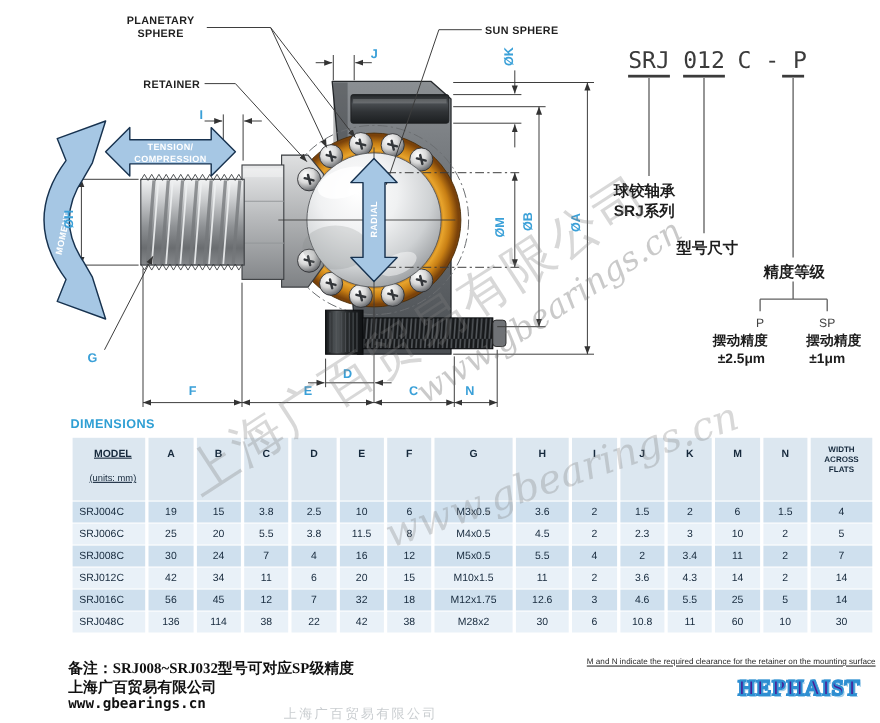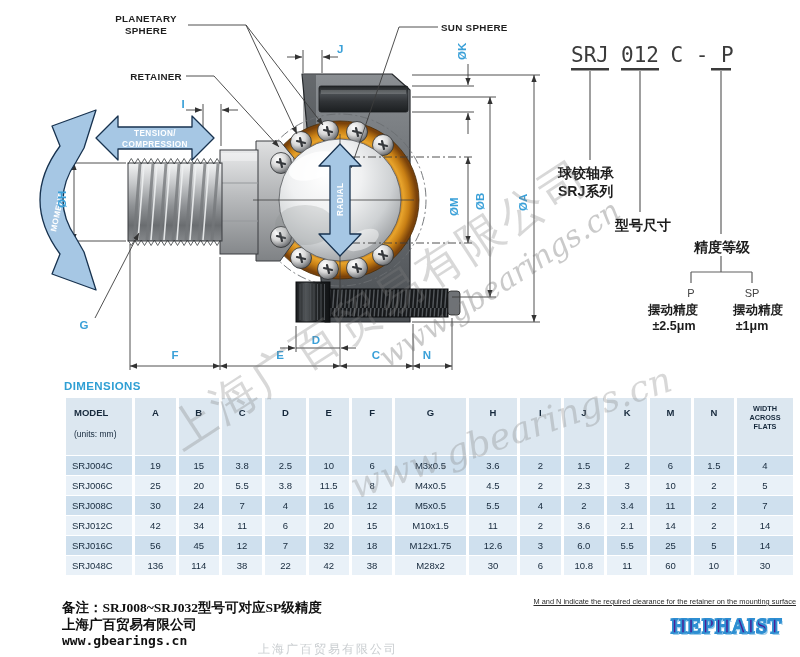--- a/index.html
+++ b/index.html
@@ -13,21 +13,21 @@
   .cjk{fill:#1c1c1c;font-size:14px;font-weight:700;}
   .cjk-s{fill:#1c1c1c;font-size:12.5px;font-weight:700;}
   .gradelab{fill:#444;font-size:11px;}
 
   .dims-title{position:absolute;left:64px;top:380px;color:#2f9fd4;font-size:11.5px;
               font-weight:700;letter-spacing:.4px;}
   .dims-table{position:absolute;left:63px;top:397px;width:733px;border-collapse:separate;
               border-spacing:3px 1.5px;table-layout:fixed;font-size:9.5px;color:#16293c;}
   .dims-table th{background:#dce7f0;height:48px;vertical-align:top;padding:9px 1px 0 1px;
                  font-size:9.5px;font-weight:700;text-align:center;}
-  .dims-table th.model-th{text-align:left;padding-left:8px;}
+  .dims-table th.model-th{text-align:center;padding-left:8px;text-decoration:underline;}
   .dims-table th .units{font-weight:400;font-size:8.5px;margin-top:11px;}
   .dims-table th.waf{font-size:7.3px;line-height:1.2;padding-top:7px;}
   .dims-table td{height:17px;text-align:center;vertical-align:middle;}
   .dims-table td.model{text-align:left;padding-left:6px;}
   .dims-table tbody tr:nth-child(odd) td{background:#cfe0ee;}
   .dims-table tbody tr:nth-child(even) td{background:#e9f1f8;}
 
   .remark{position:absolute;left:62px;top:600px;color:#101010;font-weight:700;
           font-size:13.5px;line-height:16.5px;font-family:"Liberation Serif",serif;}
   .remark .site{font-family:"DejaVu Sans Mono",monospace;font-size:13px;}
@@ -366,37 +366,37 @@
           <td>42</td>
           <td>34</td>
           <td>11</td>
           <td>6</td>
           <td>20</td>
           <td>15</td>
           <td>M10x1.5</td>
           <td>11</td>
           <td>2</td>
           <td>3.6</td>
-          <td>2.1</td>
+          <td>4.3</td>
           <td>14</td>
           <td>2</td>
           <td>14</td>
         </tr>
         <tr>
           <td class="model">SRJ016C</td>
           <td>56</td>
           <td>45</td>
           <td>12</td>
           <td>7</td>
           <td>32</td>
           <td>18</td>
           <td>M12x1.75</td>
           <td>12.6</td>
           <td>3</td>
-          <td>6.0</td>
+          <td>4.6</td>
           <td>5.5</td>
           <td>25</td>
           <td>5</td>
           <td>14</td>
         </tr>
         <tr>
           <td class="model">SRJ048C</td>
           <td>136</td>
           <td>114</td>
           <td>38</td>

